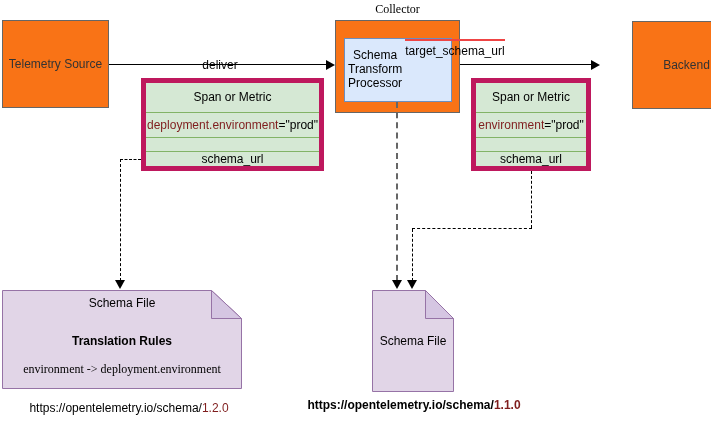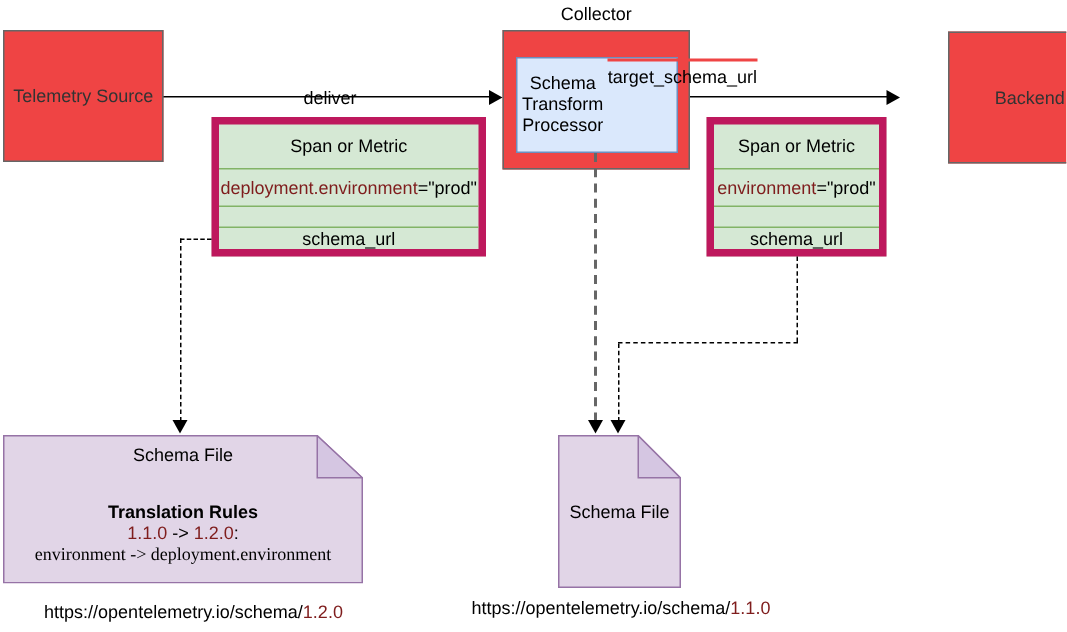--- a/index.html
+++ b/index.html
@@ -4,21 +4,21 @@
 <style>
   html,body{margin:0;padding:0;background:#fff;}
   .canvas{
     position:relative;width:711px;height:421px;background:#ffffff;
     font-family:"Liberation Sans", sans-serif;font-size:12px;color:#000;
     overflow:hidden;
   }
   .abs{position:absolute;}
   
   .graybox{
-    background:#ef4444;border:1px solid #666666;color:#333333;
+    background:#f97316;border:1px solid #666666;color:#333333;
     display:flex;align-items:center;justify-content:center;text-align:center;
     box-sizing:border-box;
   }
   
   .bluebox{
     background:#dae8fc;border:1px solid #6c8ebf;color:#000;
     box-sizing:border-box;display:flex;flex-direction:row;
   }
   .bluebox .title{
     flex:1;display:flex;align-items:center;justify-content:center;
@@ -54,21 +54,21 @@
 </style>
 </head>
 <body>
 
 <div class="canvas">
 
   <div class="abs graybox" style="left:2px;top:20px;width:107px;height:88px;">
     <span>Telemetry Source</span>
   </div>
 
-  <div class="abs" style="left:335px;top:2px;width:125px;text-align:center;">Collector</div>
+  <div class="abs" style="left:335px;top:2px;width:125px;text-align:center;font-family:Liberation Serif, serif;">Collector</div>
   <div class="abs graybox" style="left:335px;top:20px;width:125px;height:93px;"></div>
 
   <div class="abs bluebox" style="left:344px;top:38px;width:108px;height:64px;">
     <div class="title">Schema Transform Processor</div>
     <div class="field">target_schema_url</div>
   </div>
 
   <div class="abs graybox" style="left:632px;top:21px;width:109px;height:88px;">
     <span>Backend</span>
   </div>
@@ -106,28 +106,27 @@
   <div class="abs dash-black-v" style="left:412px;top:229px;height:52px;"></div>
   <div class="abs arrow-down" style="left:407px;top:280px;"></div>
 
   <div class="abs" style="left:2px;top:290px;width:240px;height:99px;">
     <svg width="240" height="99">
       <path d="M0.5,0.5 L209.5,0.5 L239.5,28.5 L239.5,98.5 L0.5,98.5 Z" fill="#e1d5e7" stroke="#9673a6"></path>
       <path d="M209.5,0.5 L239.5,28.5 L209.5,28.5 Z" fill="#d5c6e2" stroke="#9673a6"></path>
     </svg>
     <div class="note-text" style="top:6px;">Schema File</div>
     <div class="note-text bold" style="top:44px;">Translation Rules</div>
-    <div class="note-text note-small" style="top:58px;"><span class="red">1.1.0</span><span> -&gt; </span><span class="red">1.2.0</span><span>:</span></div>
     <div class="note-text note-small" style="top:72px;font-family:Liberation Serif, serif;">environment -&gt; deployment.environment</div>
   </div>
 
   <div class="abs" style="left:372px;top:290px;width:82px;height:102px;">
     <svg width="82" height="102">
       <path d="M0.5,0.5 L53.5,0.5 L81.5,28.5 L81.5,101.5 L0.5,101.5 Z" fill="#e1d5e7" stroke="#9673a6"></path>
       <path d="M53.5,0.5 L81.5,28.5 L53.5,28.5 Z" fill="#d5c6e2" stroke="#9673a6"></path>
     </svg>
     <div class="note-text" style="top:44px;">Schema File</div>
   </div>
 
   <div class="abs url-line" style="left:6px;top:401px;width:246px;"><span>https://opentelemetry.io/schema/</span><span class="red">1.2.0</span></div>
-  <div class="abs url-line" style="left:291px;top:398px;width:246px;"><span>https://opentelemetry.io/schema/</span><span class="red">1.1.0</span></div>
+  <div class="abs url-line" style="left:291px;top:398px;width:246px;font-weight:bold;"><span>https://opentelemetry.io/schema/</span><span class="red">1.1.0</span></div>
 
 </div>
 
 </body></html>

